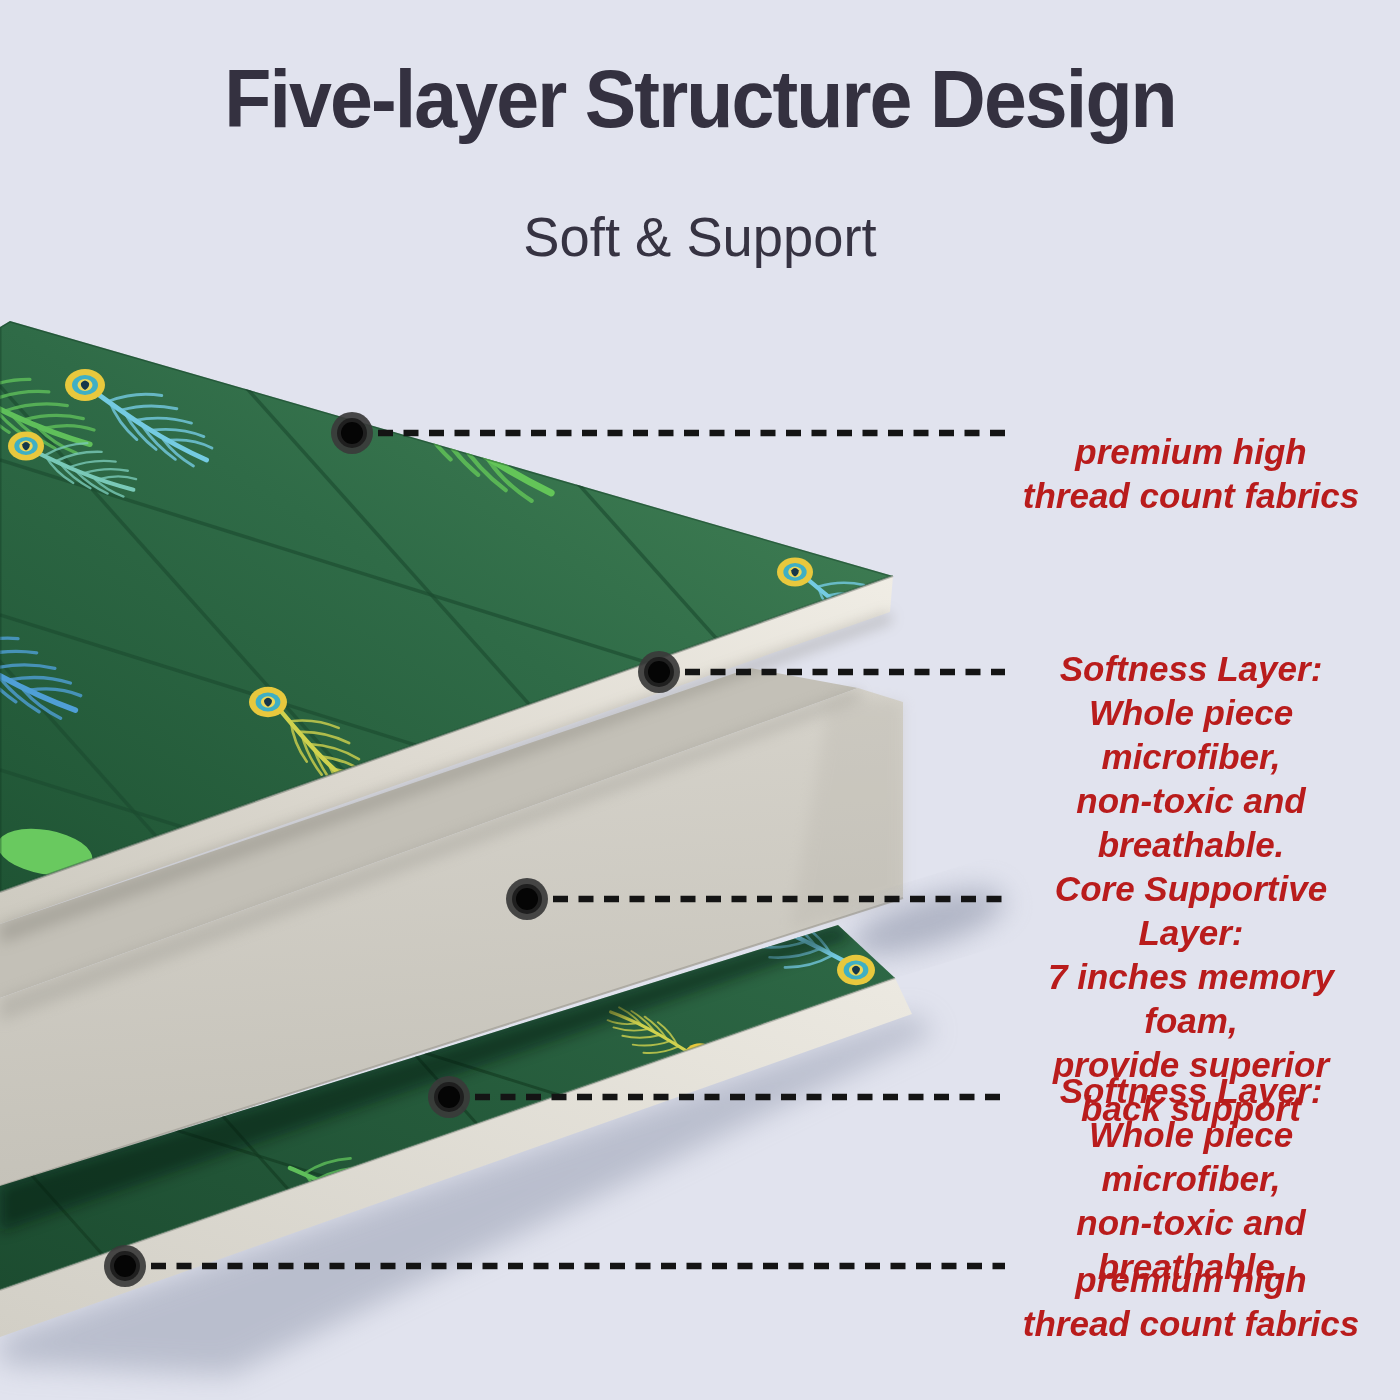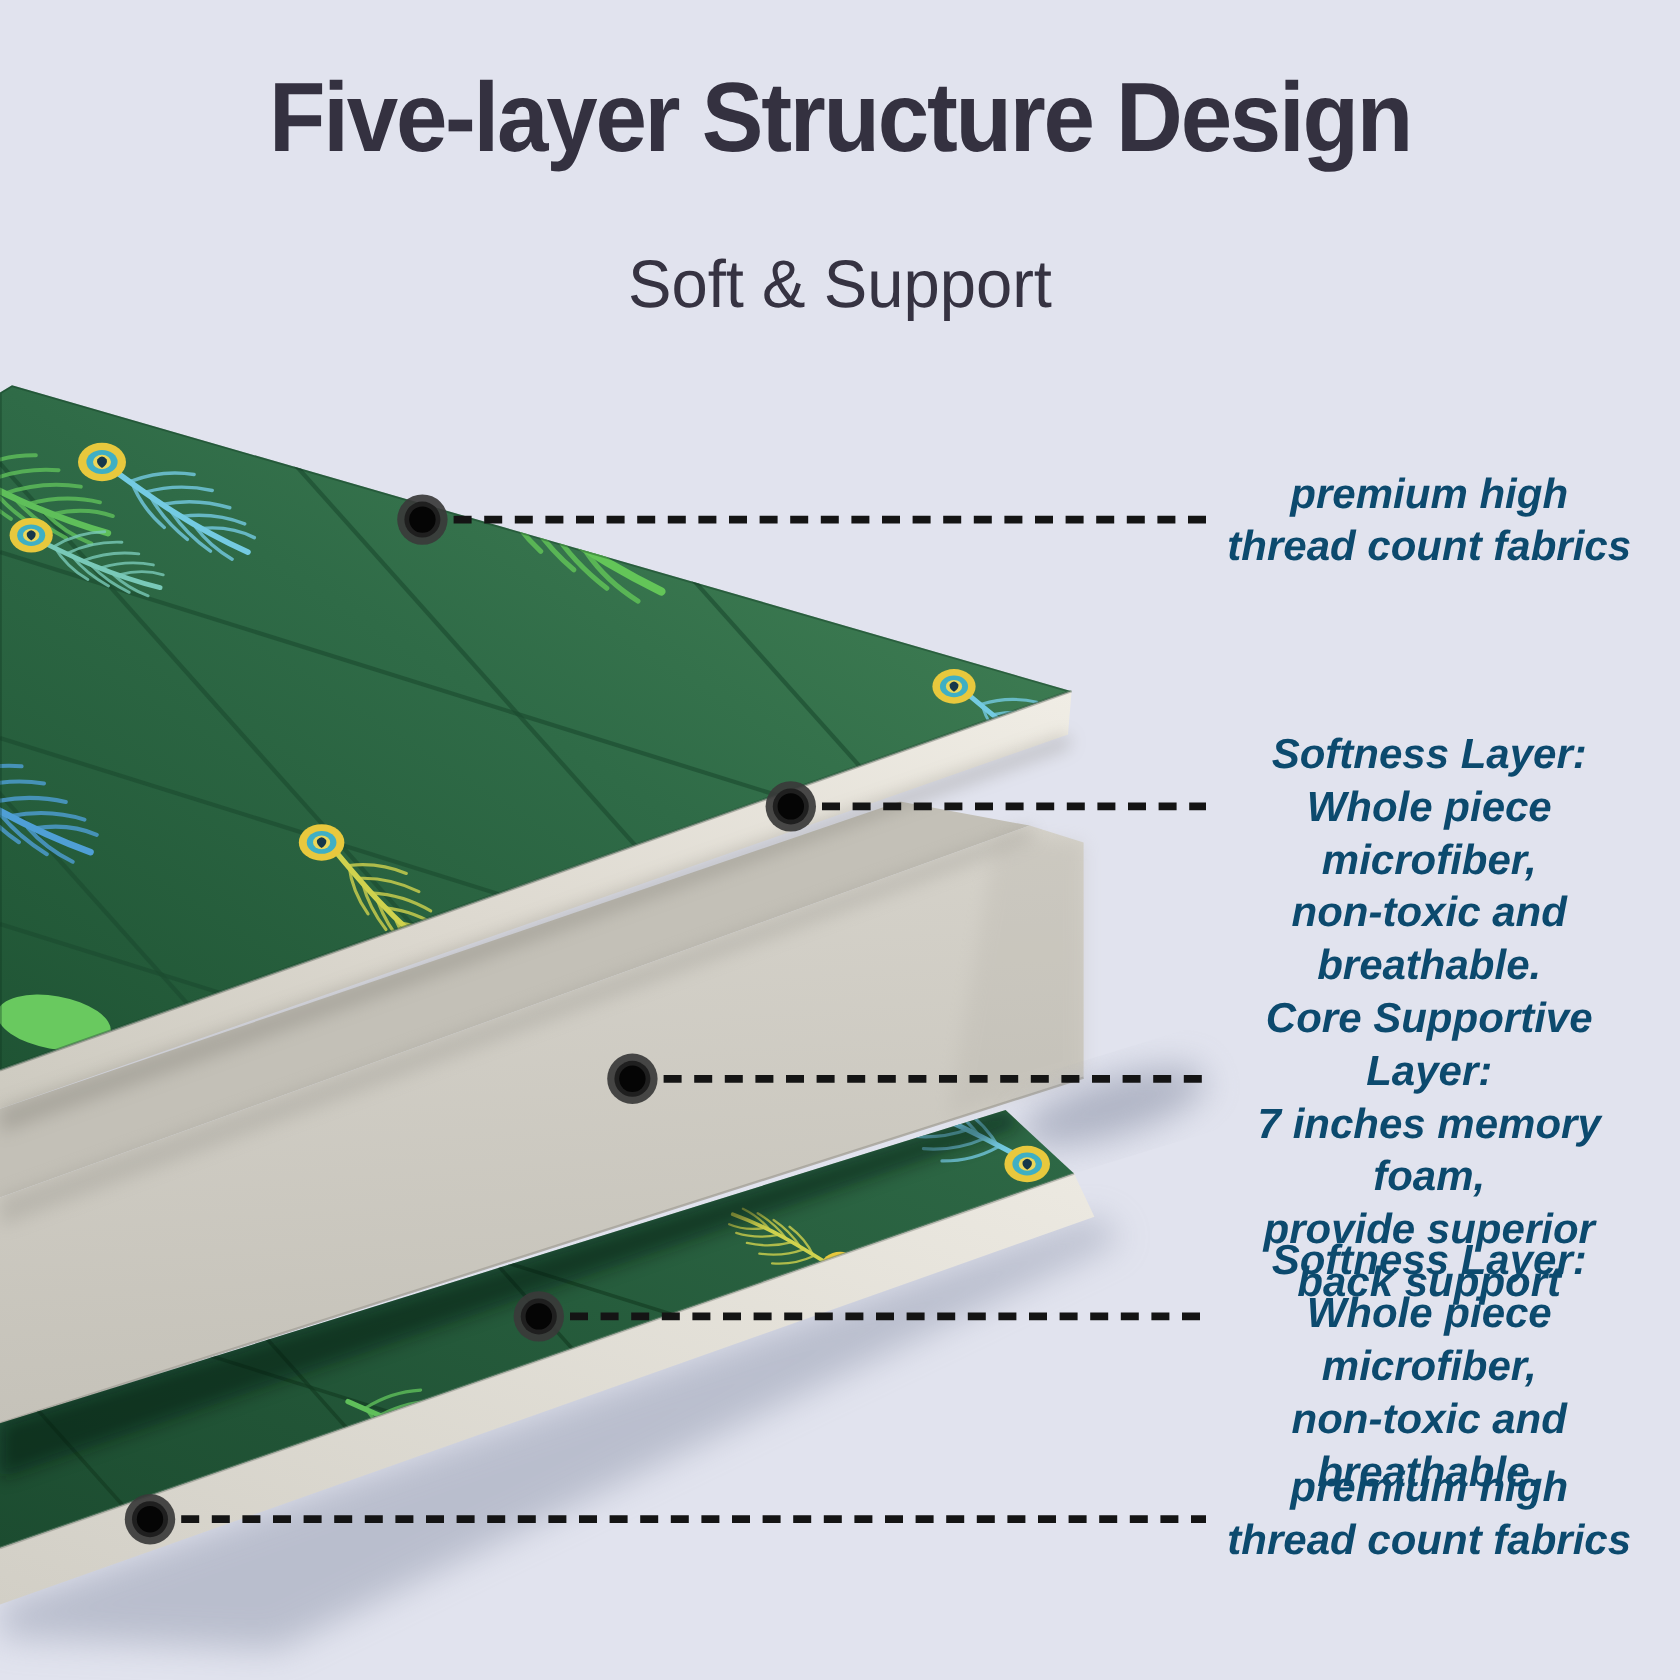--- a/index.html
+++ b/index.html
@@ -14,21 +14,21 @@
     transform:scaleX(0.94);margin:0;white-space:nowrap;
   }
   .subtitle{
     position:absolute;left:0;top:204px;width:1400px;text-align:center;
     font-size:56px;font-weight:400;color:#363342;letter-spacing:0px;
     transform:scaleX(0.97);
   }
   .callout{
     position:absolute;left:1005px;width:372px;text-align:center;
     font-size:35px;line-height:44px;font-weight:700;font-style:italic;
-    color:#0c4a6e;white-space:pre-line;
+    color:#b91c1c;white-space:pre-line;margin-top:40px;
   }
   #c1{top:390px;}
   #c2{top:607px;}
   #c3{top:827px;}
   #c4{top:1029px;}
   #c5{top:1218px;}
   svg{position:absolute;left:0;top:0;}
   .stem{stroke:currentColor;stroke-width:4;fill:none;stroke-linecap:round;}
   .barbs{stroke:currentColor;stroke-width:2.4;fill:none;opacity:.8;stroke-linecap:round;}
   .seamA,.seamB{stroke:#1b4c30;stroke-width:3.5;fill:none;opacity:.65;}

